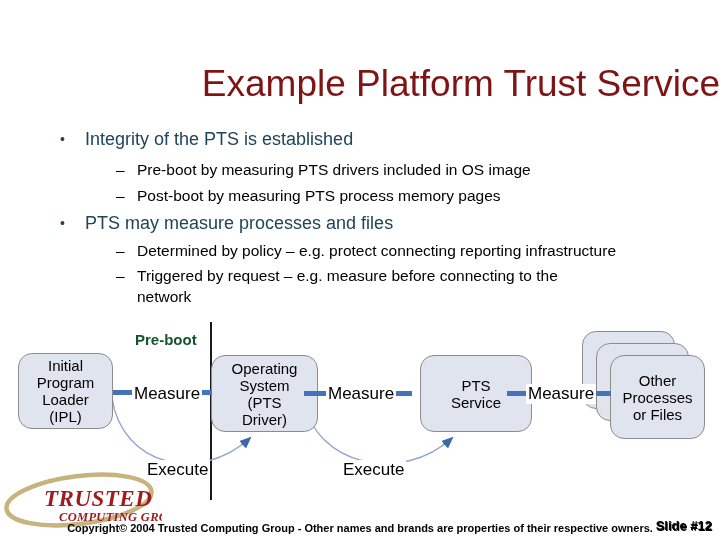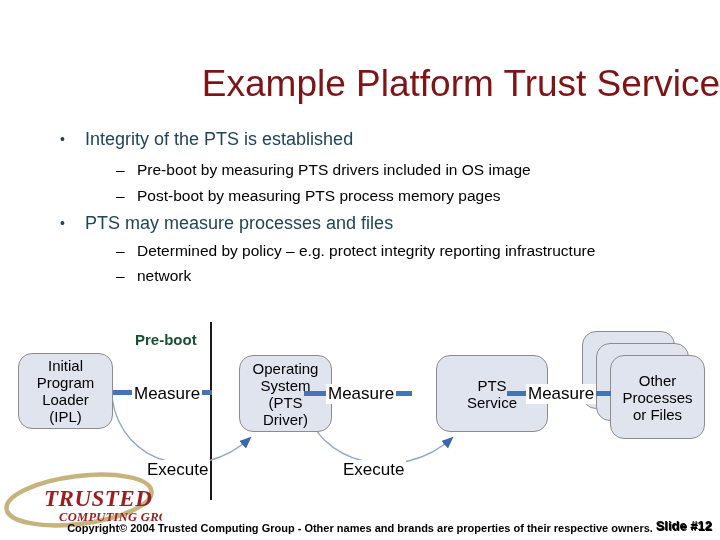--- a/index.html
+++ b/index.html
@@ -54,46 +54,47 @@
     <span class="smark">–</span>
     <div>Post-boot by measuring PTS process memory pages</div>
   </div>
 
   <div class="bullet-row" style="top:213px">
     <span class="bmark">•</span>
     <span>PTS may measure processes and files</span>
   </div>
   <div class="sub-row" style="top:240px">
     <span class="smark">–</span>
-    <div>Determined by policy – e.g. protect integrity reporting infrastructure</div>
+    <div>Determined by policy – e.g. protect connecting reporting infrastructure</div>
   </div>
   <div class="sub-row" style="top:265px">
     <span class="smark">–</span>
     <div>
+      <div>Triggered by request – e.g. measure before connecting to the</div>
       <div>network</div>
     </div>
   </div>
 
   <svg class="overlay" width="720" height="540" viewBox="0 0 720 540">
     <defs>
       <marker id="arrow" markerUnits="userSpaceOnUse" markerWidth="13" markerHeight="11" refX="10" refY="5" orient="auto">
         <path d="M0,0 L12,5 L0,10 Z" fill="#3a67ae"></path>
       </marker>
     </defs>
     <line x1="211" y1="322" x2="211" y2="500" stroke="#000" stroke-width="1.8"></line>
     <path d="M112,398 C122,466 200,484 250,438" fill="none" stroke="#8ea6cf" stroke-width="1.4" marker-end="url(#arrow)"></path>
     <path d="M304,400 C315,466 402,484 452,438" fill="none" stroke="#8ea6cf" stroke-width="1.4" marker-end="url(#arrow)"></path>
   </svg>
 
   <div class="dbox" style="left:582px;top:331px;width:93px;height:78px;"></div>
   <div class="dbox" style="left:596px;top:343px;width:93px;height:78px;"></div>
 
   <div class="dbox" style="left:18px;top:353px;width:95px;height:76px;padding:0 8px;">Initial Program Loader (IPL)</div>
-  <div class="dbox" style="left:211px;top:355px;width:93px;height:77px;padding:0 11px;margin-left:28px;">Operating System (PTS Driver)</div>
-  <div class="dbox" style="left:436px;top:355px;width:112px;height:77px;padding:0 16px;">PTS Service</div>
+  <div class="dbox" style="left:211px;top:355px;width:107px;height:77px;padding:0 11px;">Operating System (PTS Driver)</div>
+  <div class="dbox" style="left:420px;top:355px;width:112px;height:77px;padding:0 16px;">PTS Service</div>
   <div class="dbox" style="left:610px;top:355px;width:95px;height:84px;padding:0 8px;">Other Processes or Files</div>
 
   <div class="mline" style="left:113px;top:390px;width:99px;"></div>
   <div class="mline" style="left:304px;top:391px;width:108px;"></div>
   <div class="mline" style="left:507px;top:391px;width:104px;"></div>
 
   <div class="phase-label">Pre-boot</div>
   <div class="diagram-label" style="left:132px;top:384px;">Measure</div>
   <div class="diagram-label" style="left:326px;top:384px;">Measure</div>
   <div class="diagram-label" style="left:526px;top:384px;">Measure</div>

